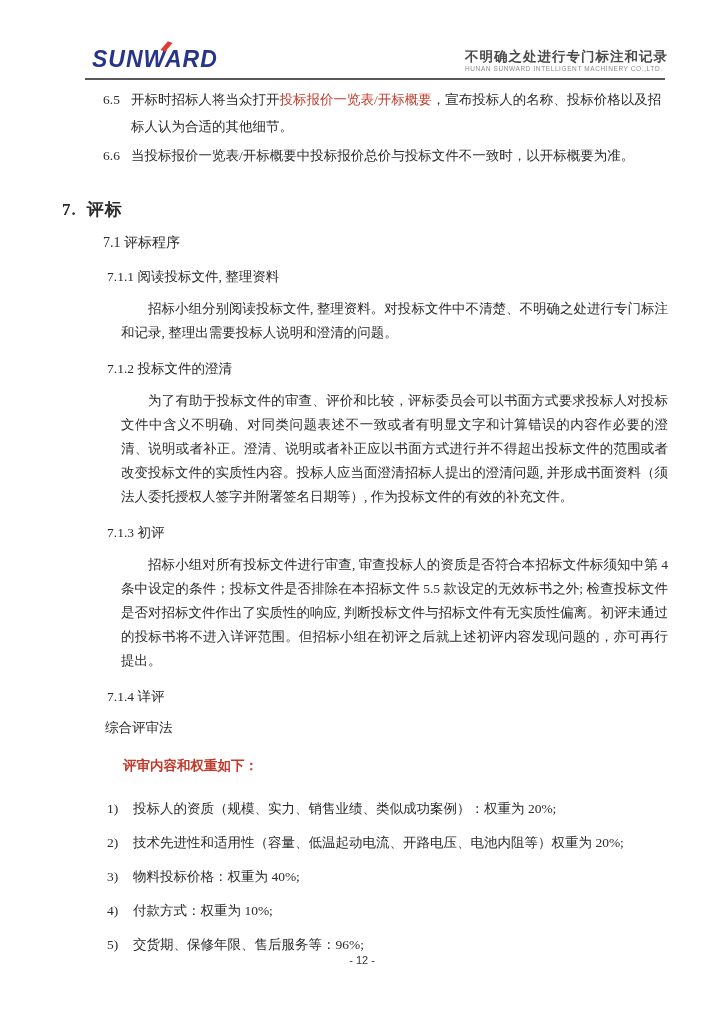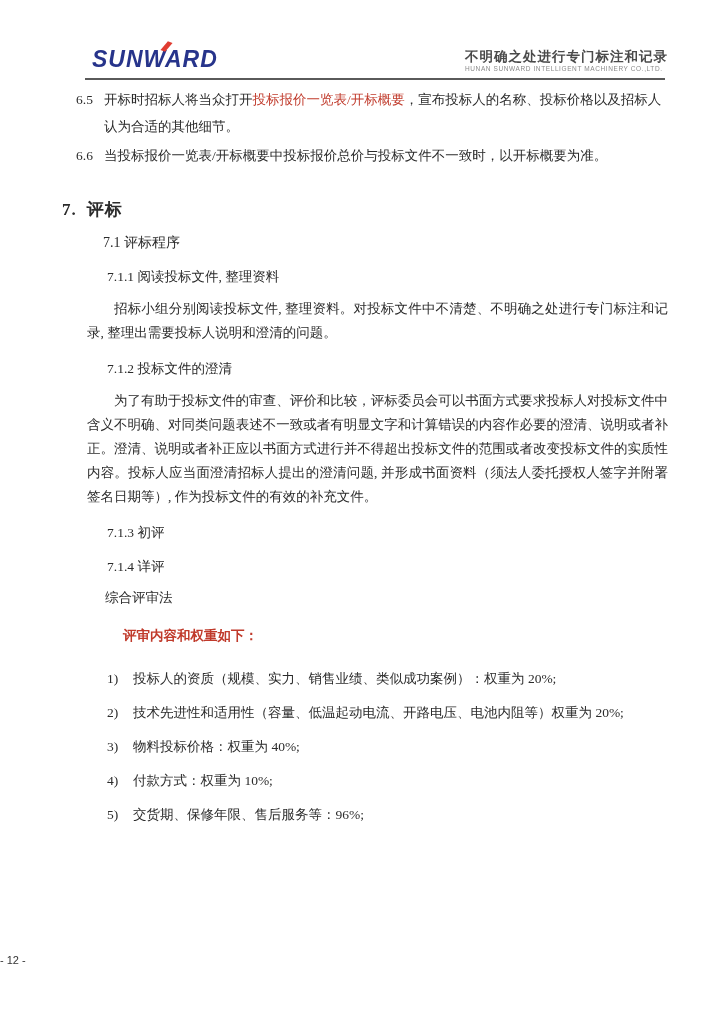--- a/index.html
+++ b/index.html
@@ -56,21 +56,21 @@
     position:absolute;top:78px;left:85px;right:59px;
     height:2px;background:var(--rule-gray);
   }
   
   main{
     position:absolute;top:86px;left:62px;right:56px;
     font-size:13.5px;line-height:24px;
   }
   .clause{
     display:flex;align-items:flex-start;
-    margin-left:14px;
+    margin-left:41px;
     line-height:27px;
     margin-bottom:2px;
   }
   .clause .cnum{flex:0 0 28px;}
   .clause .ctext{flex:1;}
   .red{color:var(--accent-red);}
   .sec7{
     margin:30px 0 12px 0;
     font-size:17px;font-weight:bold;line-height:22px;
     letter-spacing:1px;
@@ -78,21 +78,21 @@
   .sec7 .sp{display:inline-block;width:10px;}
   .h71{
     margin:12px 0 14px 41px;
     font-size:14px;line-height:20px;
   }
   .h3x{
     margin:14px 0 10px 45px;
     font-size:13.5px;line-height:20px;
   }
   .para{
-    margin:0 0 8px 25px;
+    margin:0 0 8px 59px;
     text-indent:2em;
     text-align:justify;
   }
   .method{
     margin:12px 0 20px 43px;
     line-height:18px;
   }
   .red-head{
     margin:0 0 26px 61px;
     color:var(--accent-red);
@@ -103,21 +103,21 @@
   .item{
     display:flex;align-items:flex-start;
     line-height:15px;
     margin-bottom:19px;
   }
   .item .marker{flex:0 0 26px;}
   .item .itext{flex:1;}
   
   footer{
     position:absolute;bottom:58px;left:0;right:0;
-    text-align:left;
+    text-align:center;
     font-size:11px;color:#333;
     font-family:"Liberation Sans","DejaVu Sans",sans-serif;
   }
 </style>
 </head>
 <body>
 
 <div class="page">
 
   <div class="hdr">
@@ -148,20 +148,21 @@
 
     <div class="h71"><span>7.1</span> <span>评标程序</span></div>
 
     <div class="h3x"><span>7.1.1</span> <span>阅读投标文件, 整理资料</span></div>
     <p class="para">招标小组分别阅读投标文件, 整理资料。对投标文件中不清楚、不明确之处进行专门标注和记录, 整理出需要投标人说明和澄清的问题。</p>
 
     <div class="h3x"><span>7.1.2</span> <span>投标文件的澄清</span></div>
     <p class="para">为了有助于投标文件的审查、评价和比较，评标委员会可以书面方式要求投标人对投标文件中含义不明确、对同类问题表述不一致或者有明显文字和计算错误的内容作必要的澄清、说明或者补正。澄清、说明或者补正应以书面方式进行并不得超出投标文件的范围或者改变投标文件的实质性内容。投标人应当面澄清招标人提出的澄清问题, 并形成书面资料（须法人委托授权人签字并附署签名日期等）, 作为投标文件的有效的补充文件。</p>
 
     <div class="h3x"><span>7.1.3</span> <span>初评</span></div>
+    <p class="para">招标小组对所有投标文件进行审查, 审查投标人的资质是否符合本招标文件标须知中第 4 条中设定的条件；投标文件是否排除在本招标文件 5.5 款设定的无效标书之外; 检查投标文件是否对招标文件作出了实质性的响应, 判断投标文件与招标文件有无实质性偏离。初评未通过的投标书将不进入详评范围。但招标小组在初评之后就上述初评内容发现问题的，亦可再行提出。</p>
 
     <div class="h3x"><span>7.1.4</span> <span>详评</span></div>
     <div class="method">综合评审法</div>
     <div class="red-head">评审内容和权重如下：</div>
 
     <div class="items">
       <div class="item">
         <span class="marker">1)</span>
         <span class="itext">投标人的资质（规模、实力、销售业绩、类似成功案例）：权重为 20%;</span>
       </div>

